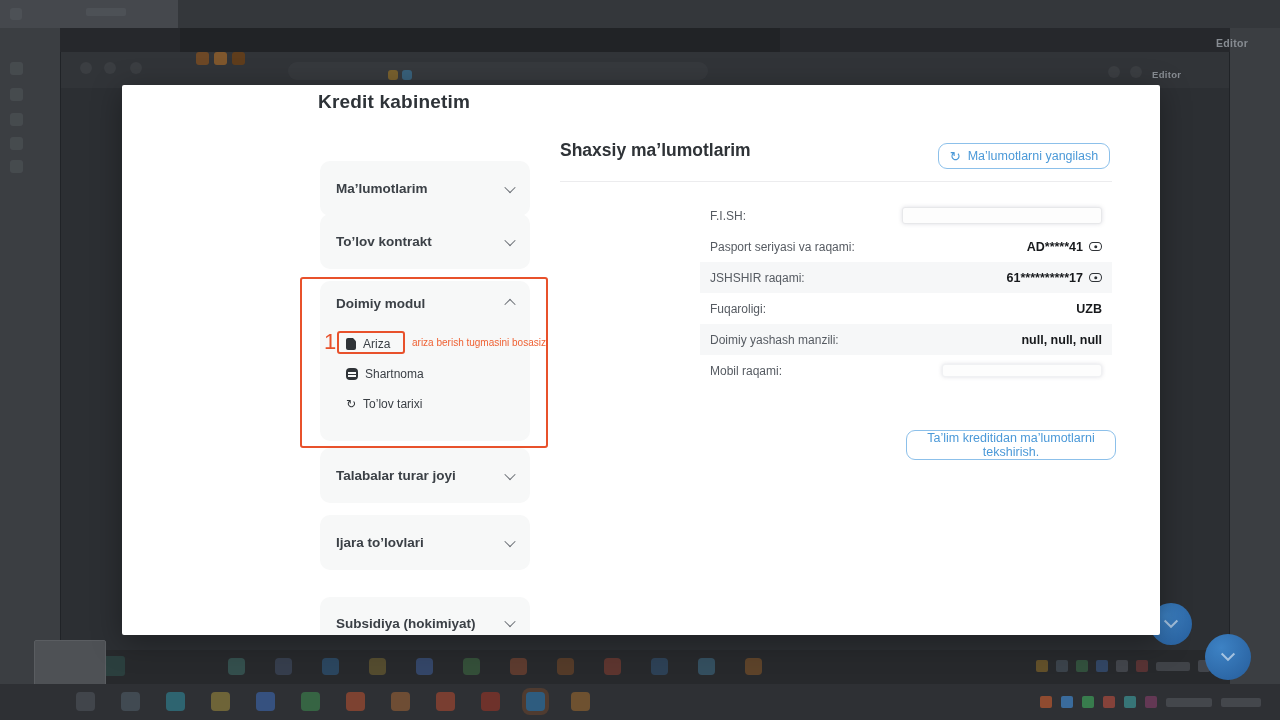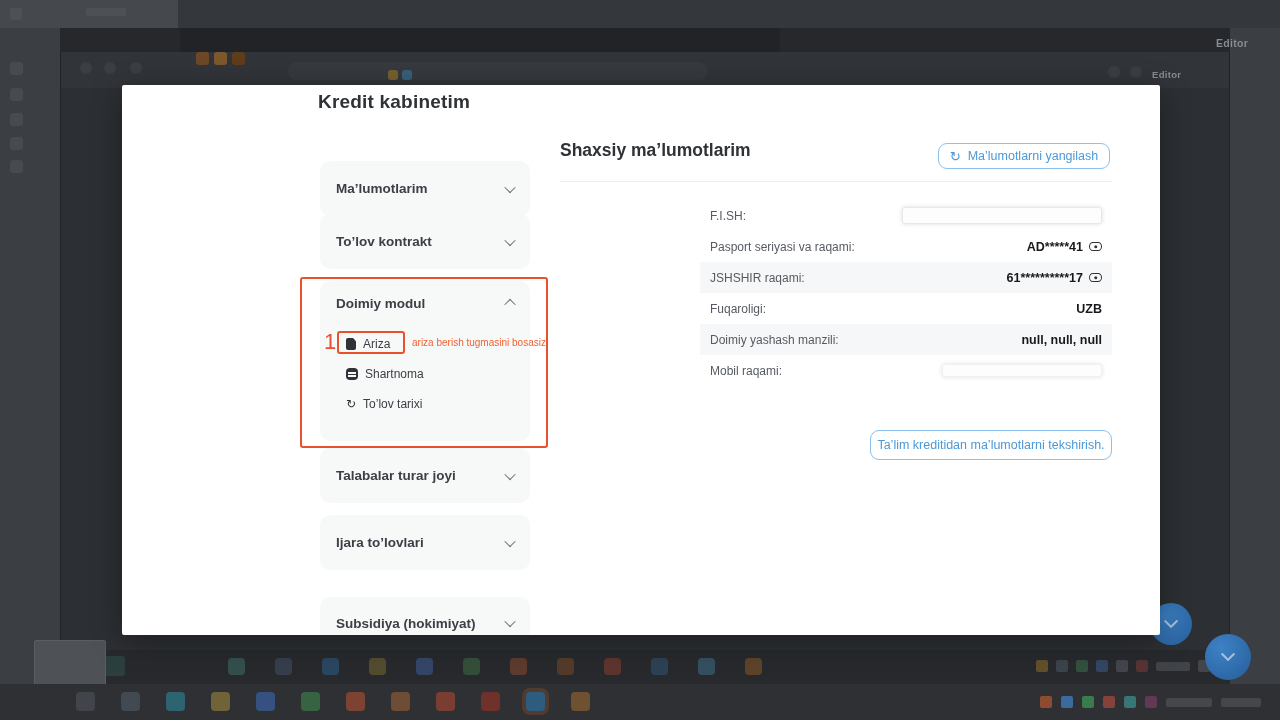--- a/index.html
+++ b/index.html
@@ -272,21 +272,21 @@
         <span class="fvalue">null, null, null</span>
       </div>
       <div class="frow">
         <span class="flabel">Mobil raqami:</span>
         <span class="fvalue">
             <span class="redact small"></span>
           </span>
       </div>
     </div>
 
-    <button class="abs blue-btn" style="left:748px; top:345px; width:242px; height:30px;">
+    <button class="abs blue-btn" style="left:784px; top:345px; width:210px; height:30px;">
       <span>Ta’lim kreditidan ma’lumotlarni tekshirish.</span>
     </button>
   </div>
 
   <div class="abs float-circle" style="left:1205px; top:634px; width:46px; height:46px;">
     <span class="float-glyph"></span>
   </div>
 
 </div>
 

